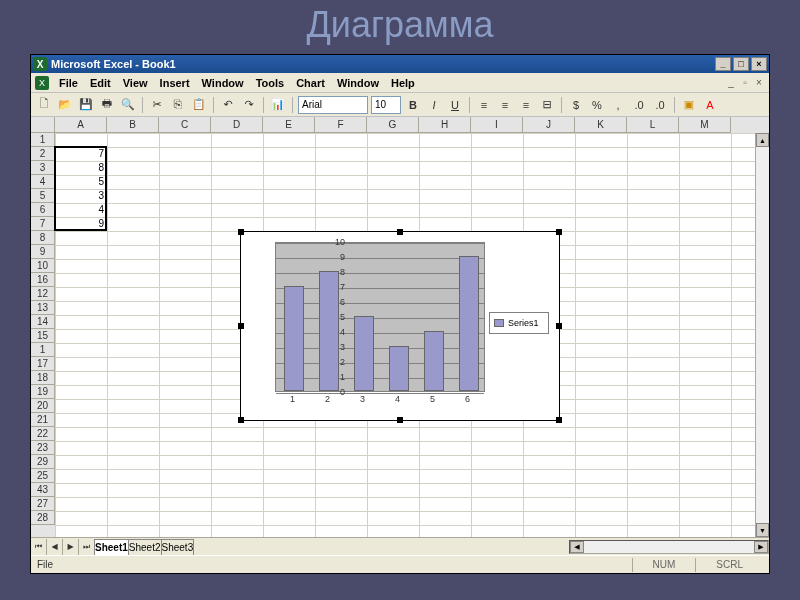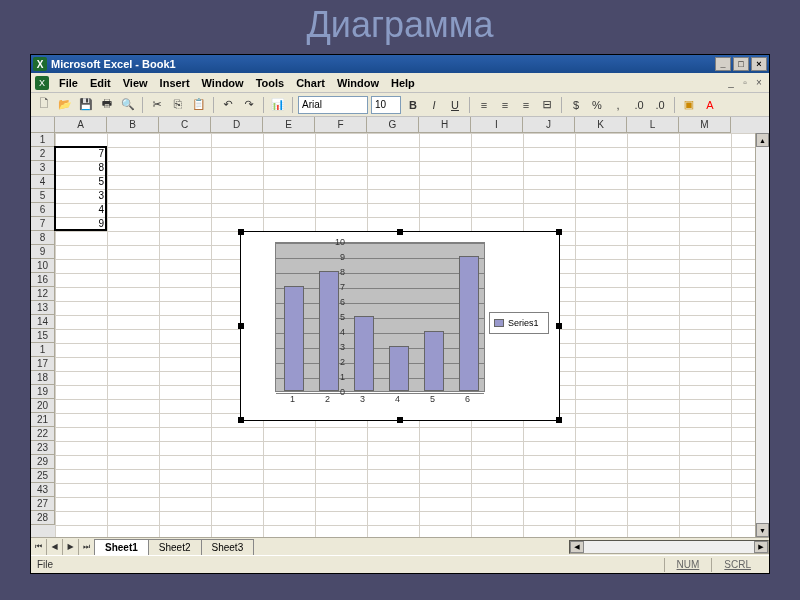--- a/index.html
+++ b/index.html
@@ -117,30 +117,30 @@
   }
   .gridline{position:absolute;left:0;right:0;height:1px;background:#808080;}
   .bar{position:absolute;bottom:0;width:20px;background:#9999cc;border:1px solid #666;}
   .ytick{position:absolute;right:214px;width:16px;text-align:right;font-size:9px;color:#333;transform:translateY(-50%);}
   .xtick{position:absolute;top:162px;width:20px;text-align:center;font-size:9px;color:#333;}
   .legend-box{position:absolute;right:10px;top:80px;width:60px;height:22px;border:1px solid #808080;background:#fff;display:flex;align-items:center;padding:0 4px;gap:4px;font-size:9px;}
   .legend-sw{width:10px;height:8px;background:#9999cc;border:1px solid #666;}
   
   .sheetbar{height:18px;display:flex;align-items:center;background:#ece9d8;border-top:1px solid #aca899;}
   .nav-btn{width:16px;height:16px;display:flex;align-items:center;justify-content:center;font-size:8px;color:#333;border-right:1px solid #aca899;}
-  .tab{height:16px;padding:0 10px;border:1px solid #888;border-bottom:none;background:#ece9d8;font-size:10px;display:flex;align-items:center;margin-left:-1px;}
+  .tab{height:16px;padding:0 0;border:1px solid #888;border-bottom:none;background:#ece9d8;font-size:10px;display:flex;align-items:center;margin-left:-1px;}
   .tab.active{background:#fff;font-weight:bold;}
   .sheetbar .spacer{flex:1;}
   .hscroll{width:200px;height:14px;background:#ece9d8;border:1px inset #aca899;display:flex;}
   .hs-btn{width:14px;background:#d4d0c8;border:1px solid #888;display:flex;align-items:center;justify-content:center;font-size:7px;}
   .hs-track{flex:1;background:#efefef;}
   
   .statusbar{height:18px;display:flex;align-items:center;background:#ece9d8;border-top:1px solid #fff;padding:0 6px;font-size:10px;color:#333;}
   .statusbar .spacer{flex:1;}
-  .status-cell{padding:0 12px;border-left:1px solid #aca899;height:14px;display:flex;align-items:center;color:#666;text-decoration:underline;}
+  .status-cell{padding:0 20px;border-left:1px solid #aca899;height:14px;display:flex;align-items:center;color:#666;}
   .vscroll{position:absolute;right:0;top:16px;bottom:0;width:14px;background:#ece9d8;border-left:1px solid #aca899;display:flex;flex-direction:column;}
   .vs-btn{height:14px;background:#d4d0c8;border:1px solid #888;display:flex;align-items:center;justify-content:center;font-size:7px;}
   .vs-track{flex:1;background:#efefef;}
 </style>
 </head>
 <body>
 
 <div class="slide-title">Диаграмма</div>
 
 <div class="excel-window">

